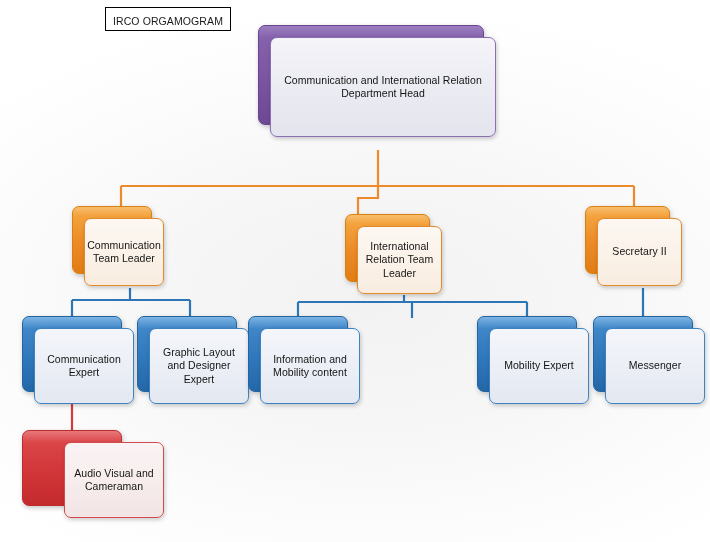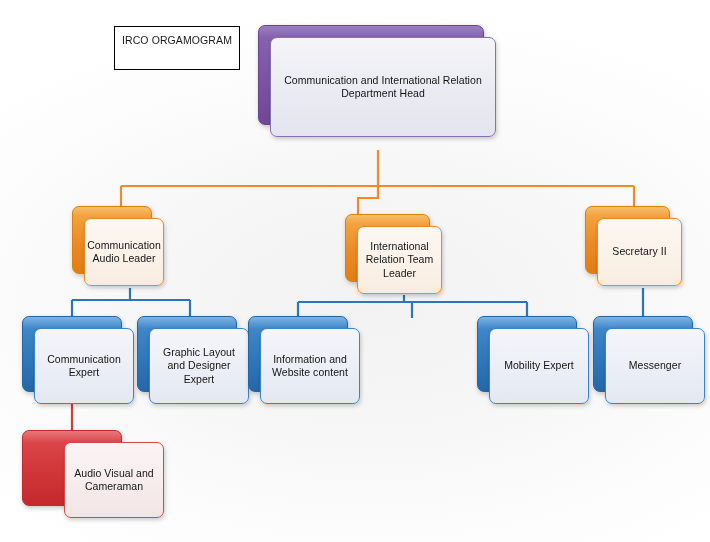--- a/index.html
+++ b/index.html
@@ -16,28 +16,27 @@
     background:
       radial-gradient(ellipse 520px 300px at 52% 56%, #f2f2f2 0%, #f6f6f6 40%, #fbfbfb 70%, #ffffff 100%),
       #ffffff;
     font-family: "Liberation Sans", sans-serif;
     -webkit-font-smoothing: antialiased;
   }
 
   
   #title-box {
     position: absolute;
-    left: 114px;
+    left: 105px;
     top: 7px;
     width: 126px;
-    height: 44px;
+    height: 24px;
     border: 1.4px solid #000000;
     background: #ffffff;
     box-sizing: border-box;
-    margin-top: 19px;
   }
   #title-box .title-text {
     position: absolute;
     left: 0;
     right: 0;
     top: 7px;
     text-align: center;
     font-size: 10.5px;
     color: #1a1a1a;
     letter-spacing: 0.1px;
@@ -173,21 +172,21 @@
   <div class="node theme-purple" style="left:258px; top:25px; width:226px; height:100px;">
     <div class="back"></div>
     <div class="front">
       <span class="label">Communication and International Relation Department Head</span>
     </div>
   </div>
 
   <div class="node theme-orange" style="left:72px; top:206px; width:80px; height:68px;">
     <div class="back"></div>
     <div class="front">
-      <span class="label">Communication Audio Leader</span>
+      <span class="label">Communication Team Leader</span>
     </div>
   </div>
 
   <div class="node theme-orange" style="left:345px; top:214px; width:85px; height:68px;">
     <div class="back"></div>
     <div class="front">
       <span class="label">International Relation Team Leader</span>
     </div>
   </div>
 
@@ -208,21 +207,21 @@
   <div class="node theme-blue" style="left:137px; top:316px; width:100px; height:76px;">
     <div class="back"></div>
     <div class="front">
       <span class="label">Graphic Layout and Designer Expert</span>
     </div>
   </div>
 
   <div class="node theme-blue" style="left:248px; top:316px; width:100px; height:76px;">
     <div class="back"></div>
     <div class="front">
-      <span class="label">Information and Website content</span>
+      <span class="label">Information and Mobility content</span>
     </div>
   </div>
 
 
   <div class="node theme-blue" style="left:477px; top:316px; width:100px; height:76px;">
     <div class="back"></div>
     <div class="front">
       <span class="label">Mobility Expert</span>
     </div>
   </div>

